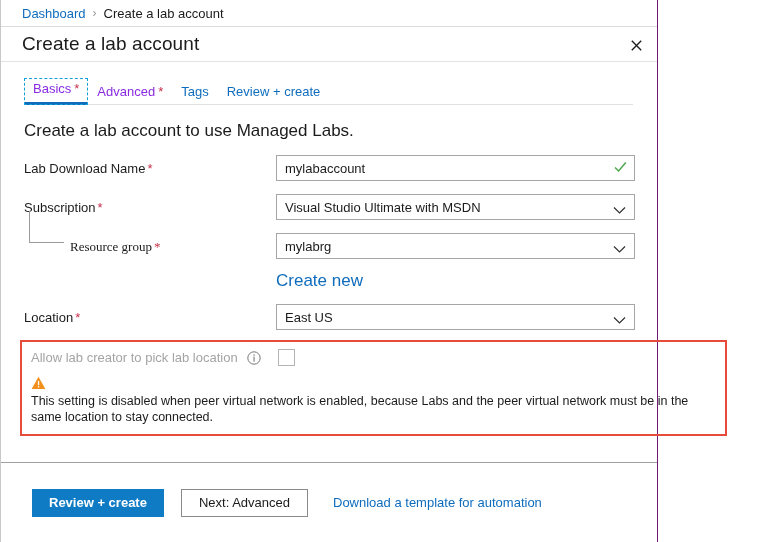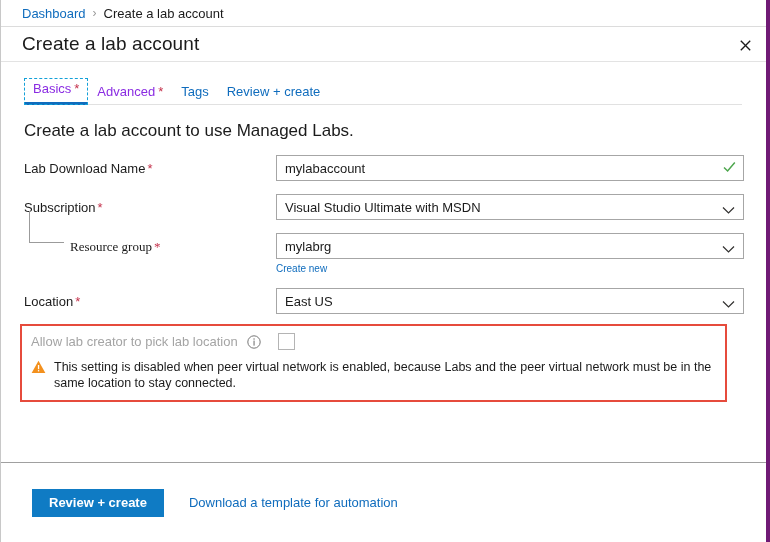--- a/index.html
+++ b/index.html
@@ -11,25 +11,25 @@
     width: 770px;
     height: 542px;
     font-family: "Liberation Sans", sans-serif;
     font-size: 13px;
     color: #1b1b1b;
     overflow: hidden;
   }
 
   .blade {
     position: relative;
-    width: 770px;
+    width: 658px;
     height: 542px;
     box-sizing: border-box;
     border-left: 1px solid #c8c8c8;
-    border-right: 4px solid #701a75;
+    border-right: 1px solid #701a75;
     background: #ffffff;
   }
 
   
   .breadcrumb-bar {
     height: 27px;
     box-sizing: border-box;
     display: flex;
     align-items: center;
     padding-left: 21px;
@@ -175,22 +175,22 @@
     position: absolute;
     right: 7px;
     top: 5px;
   }
   .chev {
     position: absolute;
     right: 8px;
     top: 8px;
   }
   .create-new {
-    margin-top: 4px;
-    font-size: 10px;
+    margin-top: 12px;
+    font-size: 17px;
     color: #0f6cbd;
     cursor: pointer;
     display: inline-block;
   }
 
   
   .hl-box {
     position: absolute;
     left: 19px;
     top: 0;
@@ -220,20 +220,21 @@
     box-sizing: border-box;
     border: 1px solid #b4b4b4;
     background: #ffffff;
     cursor: pointer;
   }
   .warn-row {
     display: flex;
     align-items: flex-start;
     margin-top: 9px;
     padding-left: 4px;
+    flex-direction: column;
   }
   .warn-icon {
     flex: 0 0 auto;
     margin-top: 1px;
     margin-right: 8px;
   }
   .warn-text {
     font-size: 12.5px;
     color: #1b1b1b;
     line-height: 16px;
@@ -413,16 +414,17 @@
           </span>
           <span class="warn-text">This setting is disabled when peer virtual network is enabled, because Labs and the peer virtual network must be in the same location to stay connected.</span>
         </div>
       </div>
     </div>
 
   </div>
 
   <div class="footer">
     <button class="btn-primary">Review + create</button>
+    <button class="btn-secondary">Next: Advanced</button>
     <span class="footer-link">Download a template for automation</span>
   </div>
 
 </div>
 
 </body></html>

